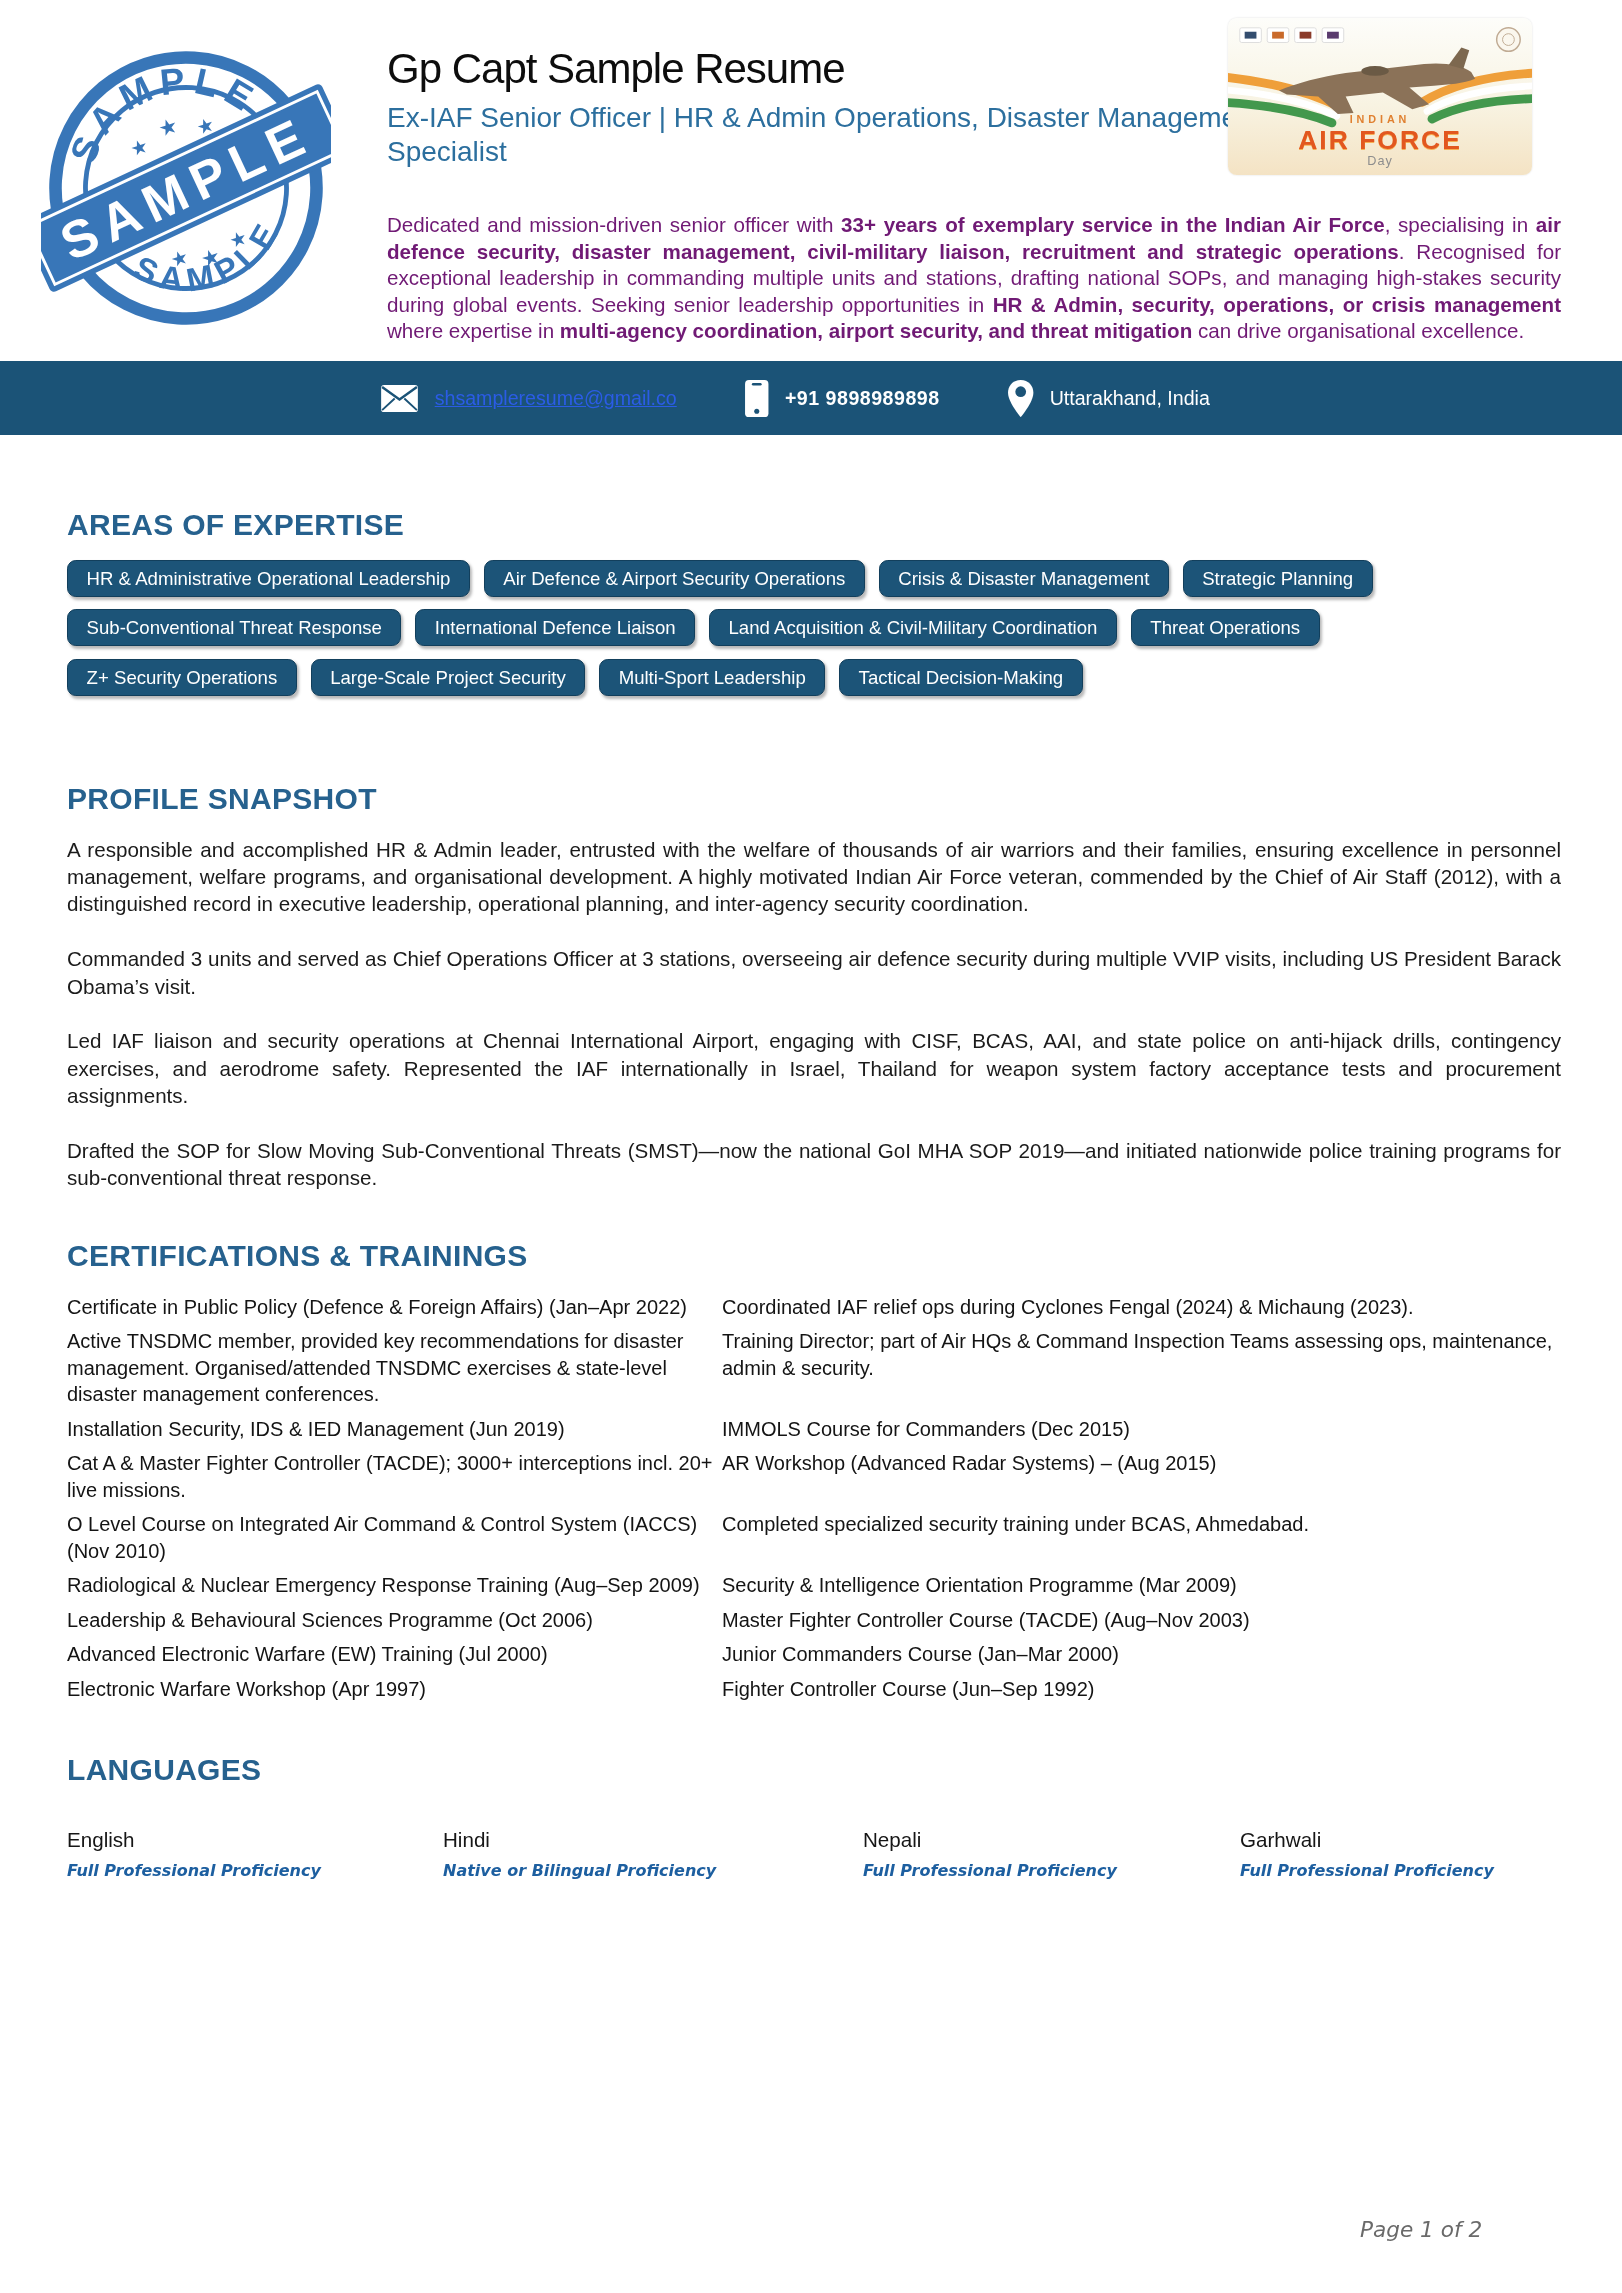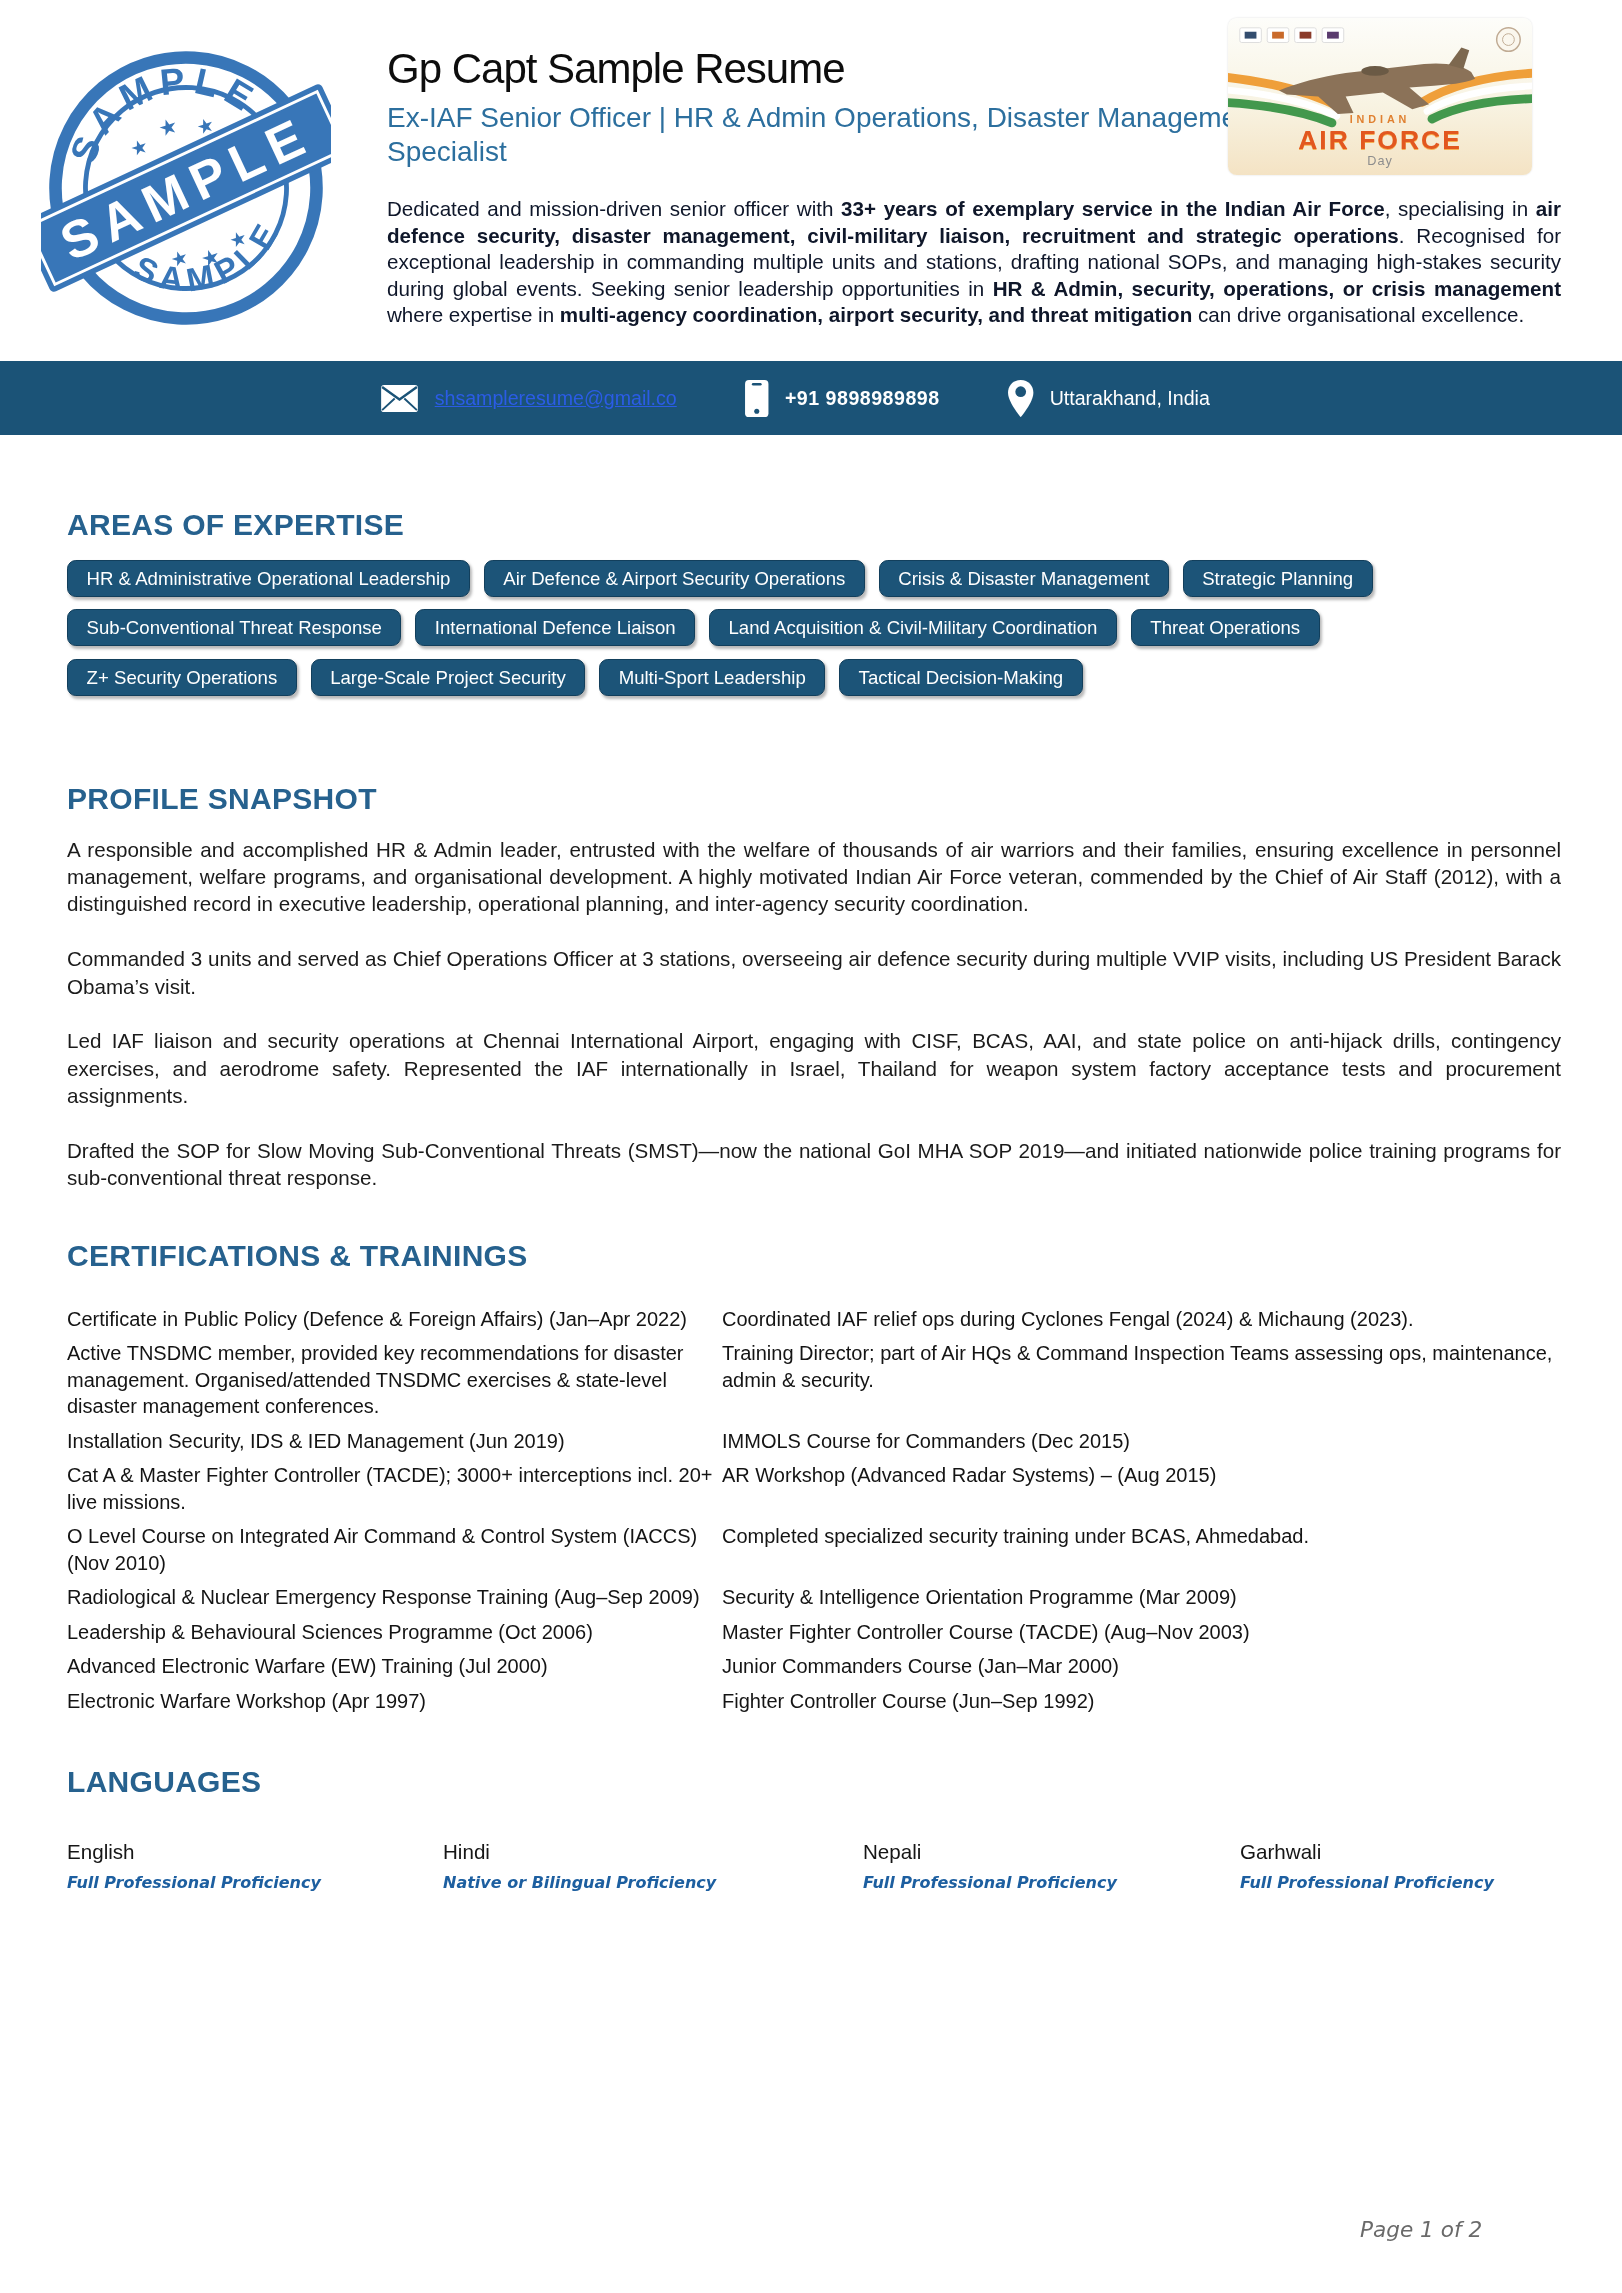--- a/index.html
+++ b/index.html
@@ -4,21 +4,21 @@
 <style>
   * { margin:0; padding:0; box-sizing:border-box; }
   body { background:#fff; font-family:"Liberation Sans", sans-serif; }
   .page { position:relative; width:1622px; height:2294px; background:#ffffff; overflow:hidden; }
 
   
   .stamp { position:absolute; left:41px; top:43px; width:290px; height:290px; }
   .header-text { position:absolute; left:387px; top:47px; width:894px; }
   .title { font-size:42px; font-weight:400; color:#0d0d0d; letter-spacing:-1px; line-height:1.05; }
   .subtitle { margin-top:9.8px; font-size:28px; color:#2C6F9E; line-height:1.22; }
-  .summary { position:absolute; left:387px; right:61px; top:196px; font-size:20.6px; line-height:26.5px; color:#0f172a; text-align:justify; }
+  .summary { position:absolute; left:387px; right:61px; top:212px; font-size:20.6px; line-height:26.5px; color:#701a75; text-align:justify; }
   .b { font-weight:bold; }
 
   
   .poster { position:absolute; left:1228px; top:17.6px; width:304px; height:157px; border-radius:8.8px; overflow:hidden;
             background:linear-gradient(180deg,#fdfdfa 0%,#f8f3e2 55%,#f4e3c4 100%); box-shadow:0 0 2px rgba(0,0,0,.15); }
   .poster svg { position:absolute; inset:0; }
   .poster-text { position:absolute; left:0; right:0; bottom:5.9px; text-align:center; line-height:1.1; }
   .poster-line1 { font-size:10.8px; letter-spacing:3.9px; color:#e08030; font-weight:bold; }
   .poster-line2 { font-size:26.5px; letter-spacing:2px; font-weight:bold; color:#e2571f; text-shadow:0 1px 0 #f6b053; }
   .poster-line3 { font-size:12.7px; color:#8d8d8d; letter-spacing:1px; }
@@ -37,21 +37,21 @@
   .tags { margin-top:17.6px; display:flex; flex-wrap:wrap; gap:12.7px 13.7px; }
   .pill { display:inline-block; background:#1C5478; color:#fff; font-size:18.6px; line-height:35px;
           padding:0 18.6px; border-radius:8.8px; border:1px solid #123f5c;
           box-shadow:2px 2.9px 2.9px rgba(0,0,0,.28); white-space:nowrap; }
 
   .profile-head { margin-top:86px; }
   .paragraphs { margin-top:19.6px; }
   .paragraphs p { font-size:20.6px; line-height:27.4px; color:#1b1b1b; text-align:justify; margin-bottom:27.4px; }
 
   .cert-head { margin-top:47px; }
-  .cert-grid { margin-top:33px; display:grid; grid-template-columns:647px 1fr; column-gap:147px; row-gap:25.5px;gap:8px; }
+  .cert-grid { margin-top:21px; display:grid; grid-template-columns:647px 1fr; column-gap:147px; row-gap:25.5px;gap:8px; }
   .cert-cell { font-size:20px; line-height:26.5px; color:#141414; }
 
   .lang-head { margin-top:51px; }
   .lang-grid { margin-top:41px; display:grid; grid-template-columns:376px 420px 377px 1fr; }
   .lang-name { font-size:20.6px; color:#161616; }
   .lang-level { margin-top:8.8px; font-family:"DejaVu Sans", sans-serif; font-style:italic; font-weight:bold;
                 font-size:16px; color:#1D5FA0; }
 
   .page-number { position:absolute; left:1360px; top:2217px; font-family:"DejaVu Sans", sans-serif;
                  font-style:italic; color:#6a6a6a; font-size:21.6px; }

